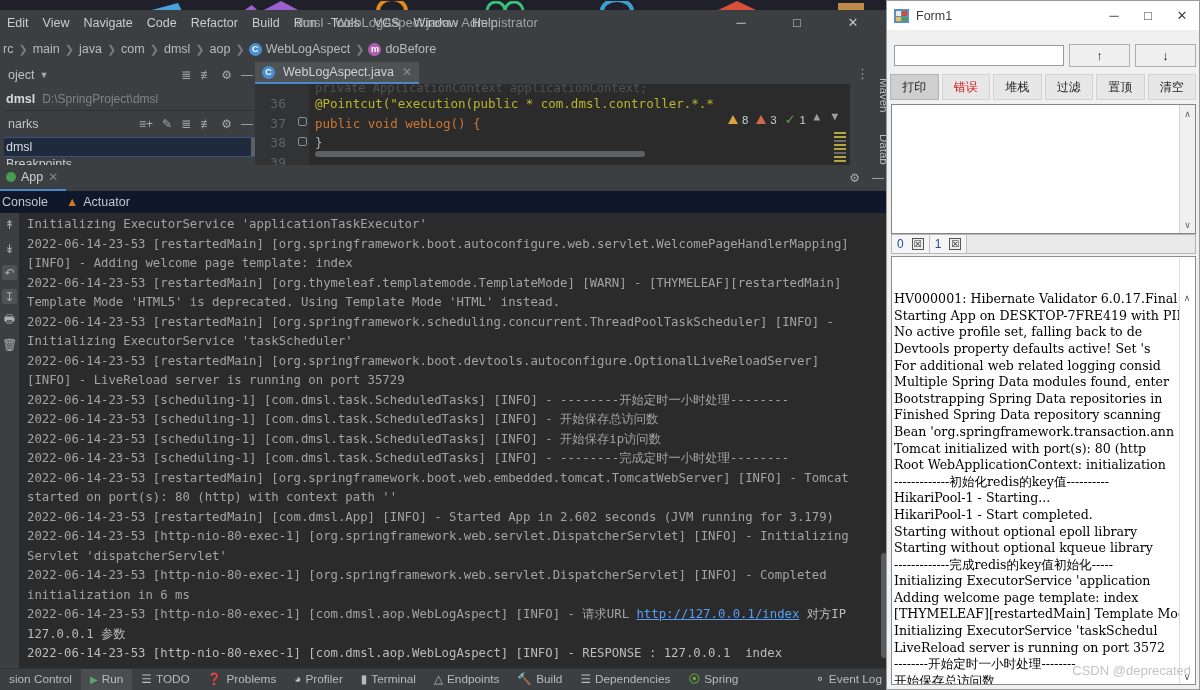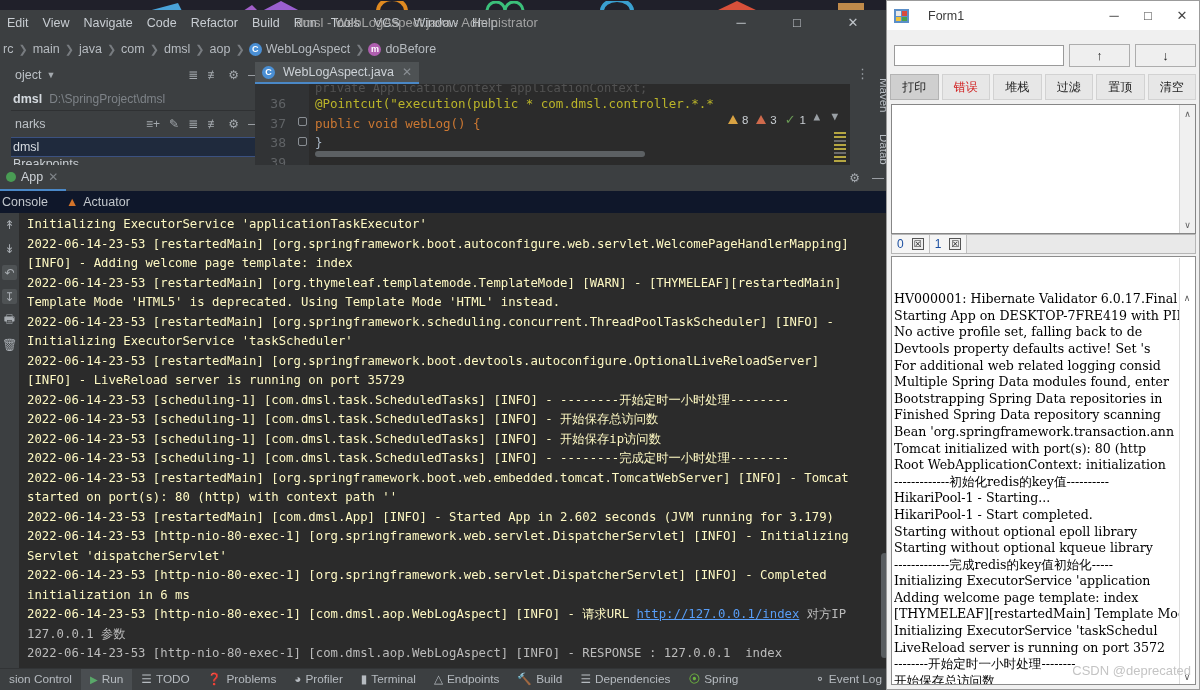--- a/index.html
+++ b/index.html
@@ -41,21 +41,21 @@
   .ticon { width:17px; height:18px; display:flex; align-items:center; justify-content:center;
       font-size:12px; color:#a9aeb3; }
   .runcfg { display:flex; align-items:center; height:20px; border:1px solid #5a5f63; border-radius:3px;
       padding:0 5px; gap:4px; color:#c4c9ce; font-size:12px; }
   .leafdot { width:10px; height:10px; border-radius:50%; background:#499c54; display:inline-block; }
   .vline { width:1px; height:15px; background:#55595c; }
 
   
   .workarea { position:absolute; left:0; top:62px; width:890px; height:103px; }
 
-  .lefttools { position:absolute; left:11px; top:0; width:255px; height:103px; background:#3c3f41; }
+  .lefttools { position:absolute; left:4px; top:0; width:255px; height:103px; background:#3c3f41; }
   .panelhdr { height:26px; display:flex; align-items:center; padding:0 4px; color:#bcc1c6; font-size:12.5px; }
   .panelhdr .ph-title { flex:1 1 auto; display:flex; align-items:center; gap:5px; }
   .panelhdr .ph-act { display:flex; align-items:center; gap:9px; padding-right:2px; }
   .pico { font-size:12px; color:#a4a9ae; }
   .projrow { height:22px; display:flex; align-items:center; padding-left:2px; gap:7px; }
   .projrow b { color:#d4d9de; font-weight:bold; font-size:12.5px; }
   .projrow span.path { color:#7e8388; font-size:12px; }
   .sel-row { height:20px; background:#1f2a3d; border-top:1px solid #3b5180; border-bottom:1px solid #3b5180;
       display:flex; align-items:center; padding-left:2px; color:#d6dbe0; font-size:12.5px; position:relative; }
   .sel-row .tscroll { position:absolute; right:0; top:0; width:8px; height:100%; background:#5c6063; }
@@ -113,38 +113,38 @@
 
   .consolewrap { position:absolute; left:0; top:48px; width:890px; height:455px; background:#2b2b2b; }
   .cgutter { position:absolute; left:0; top:0; width:19px; height:455px; background:#3c3f41;
       display:flex; flex-direction:column; align-items:center; padding-top:4px; gap:9px; }
   .cgicon { width:15px; height:15px; color:#a8adb2; font-size:12px; display:flex; align-items:center; justify-content:center; }
   .cgicon.active { background:#4e5254; border-radius:2px; }
   .console { position:absolute; left:19px; top:0; right:14px; height:455px; background:#2b2b2b;
       font-family:"DejaVu Sans Mono", monospace; font-size:12.3px; color:#bbbbbb;
       line-height:19.5px; padding:2px 6px 0 8px; overflow:hidden; white-space:pre-wrap; word-break:break-word; }
   .console .lnk { color:#589df6; text-decoration:underline; }
-  .console .cut { color:#fef9c3; }
+  .console .cut { color:#a3a3a3; }
   .cscroll { position:absolute; right:2px; top:340px; width:7px; height:105px; background:#595d60; border-radius:4px; }
 
   
   .statusbar { position:absolute; left:0; top:668px; width:890px; height:22px; background:#3c3f41;
      display:flex; align-items:center; gap:0; color:#b6bbc0; font-size:11.8px; }
   .sbit { display:flex; align-items:center; gap:4px; padding:0 9px; height:22px; white-space:nowrap; }
   .sbit.sel { background:#4a4e51; }
   .sb-right { position:absolute; right:8px; display:flex; align-items:center; gap:4px; }
   .sb-sep { position:absolute; left:0; top:0; width:890px; height:1px; background:#323436; }
 
   
   #form1 { position:absolute; left:886px; top:0; width:314px; height:690px; background:#f0f0f0;
       border:1px solid #9b9b9b; font-family:"Liberation Sans", sans-serif; }
   .f-title { height:29px; background:#ffffff; display:flex; align-items:center; padding-left:7px; }
   .f-ico { width:15px; height:14px; position:relative; margin-right:7px; }
   .f-ico i { position:absolute; display:block; }
-  .f-title .t { font-size:12.5px; color:#3b3b3b; flex:1 1 auto;margin-left:12px; }
+  .f-title .t { font-size:12.5px; color:#3b3b3b; flex:1 1 auto; }
   .f-btns { display:flex; height:29px; }
   .f-btn { width:34px; height:29px; display:flex; align-items:center; justify-content:center;
       font-size:13px; color:#444; }
   .f-body { position:relative; height:659px; background:#f0f0f0; }
 
   .f-input { position:absolute; left:7px; top:15px; width:170px; height:21px; background:#fff;
       border:1px solid #9a9a9a; }
   .fb-up { position:absolute; left:182px; top:14px; width:61px; height:23px; }
   .fb-dn { position:absolute; left:248px; top:14px; width:61px; height:23px; }
   .fbtn { background:#efefef; border:1px solid #adadad; display:flex; align-items:center; justify-content:center;

